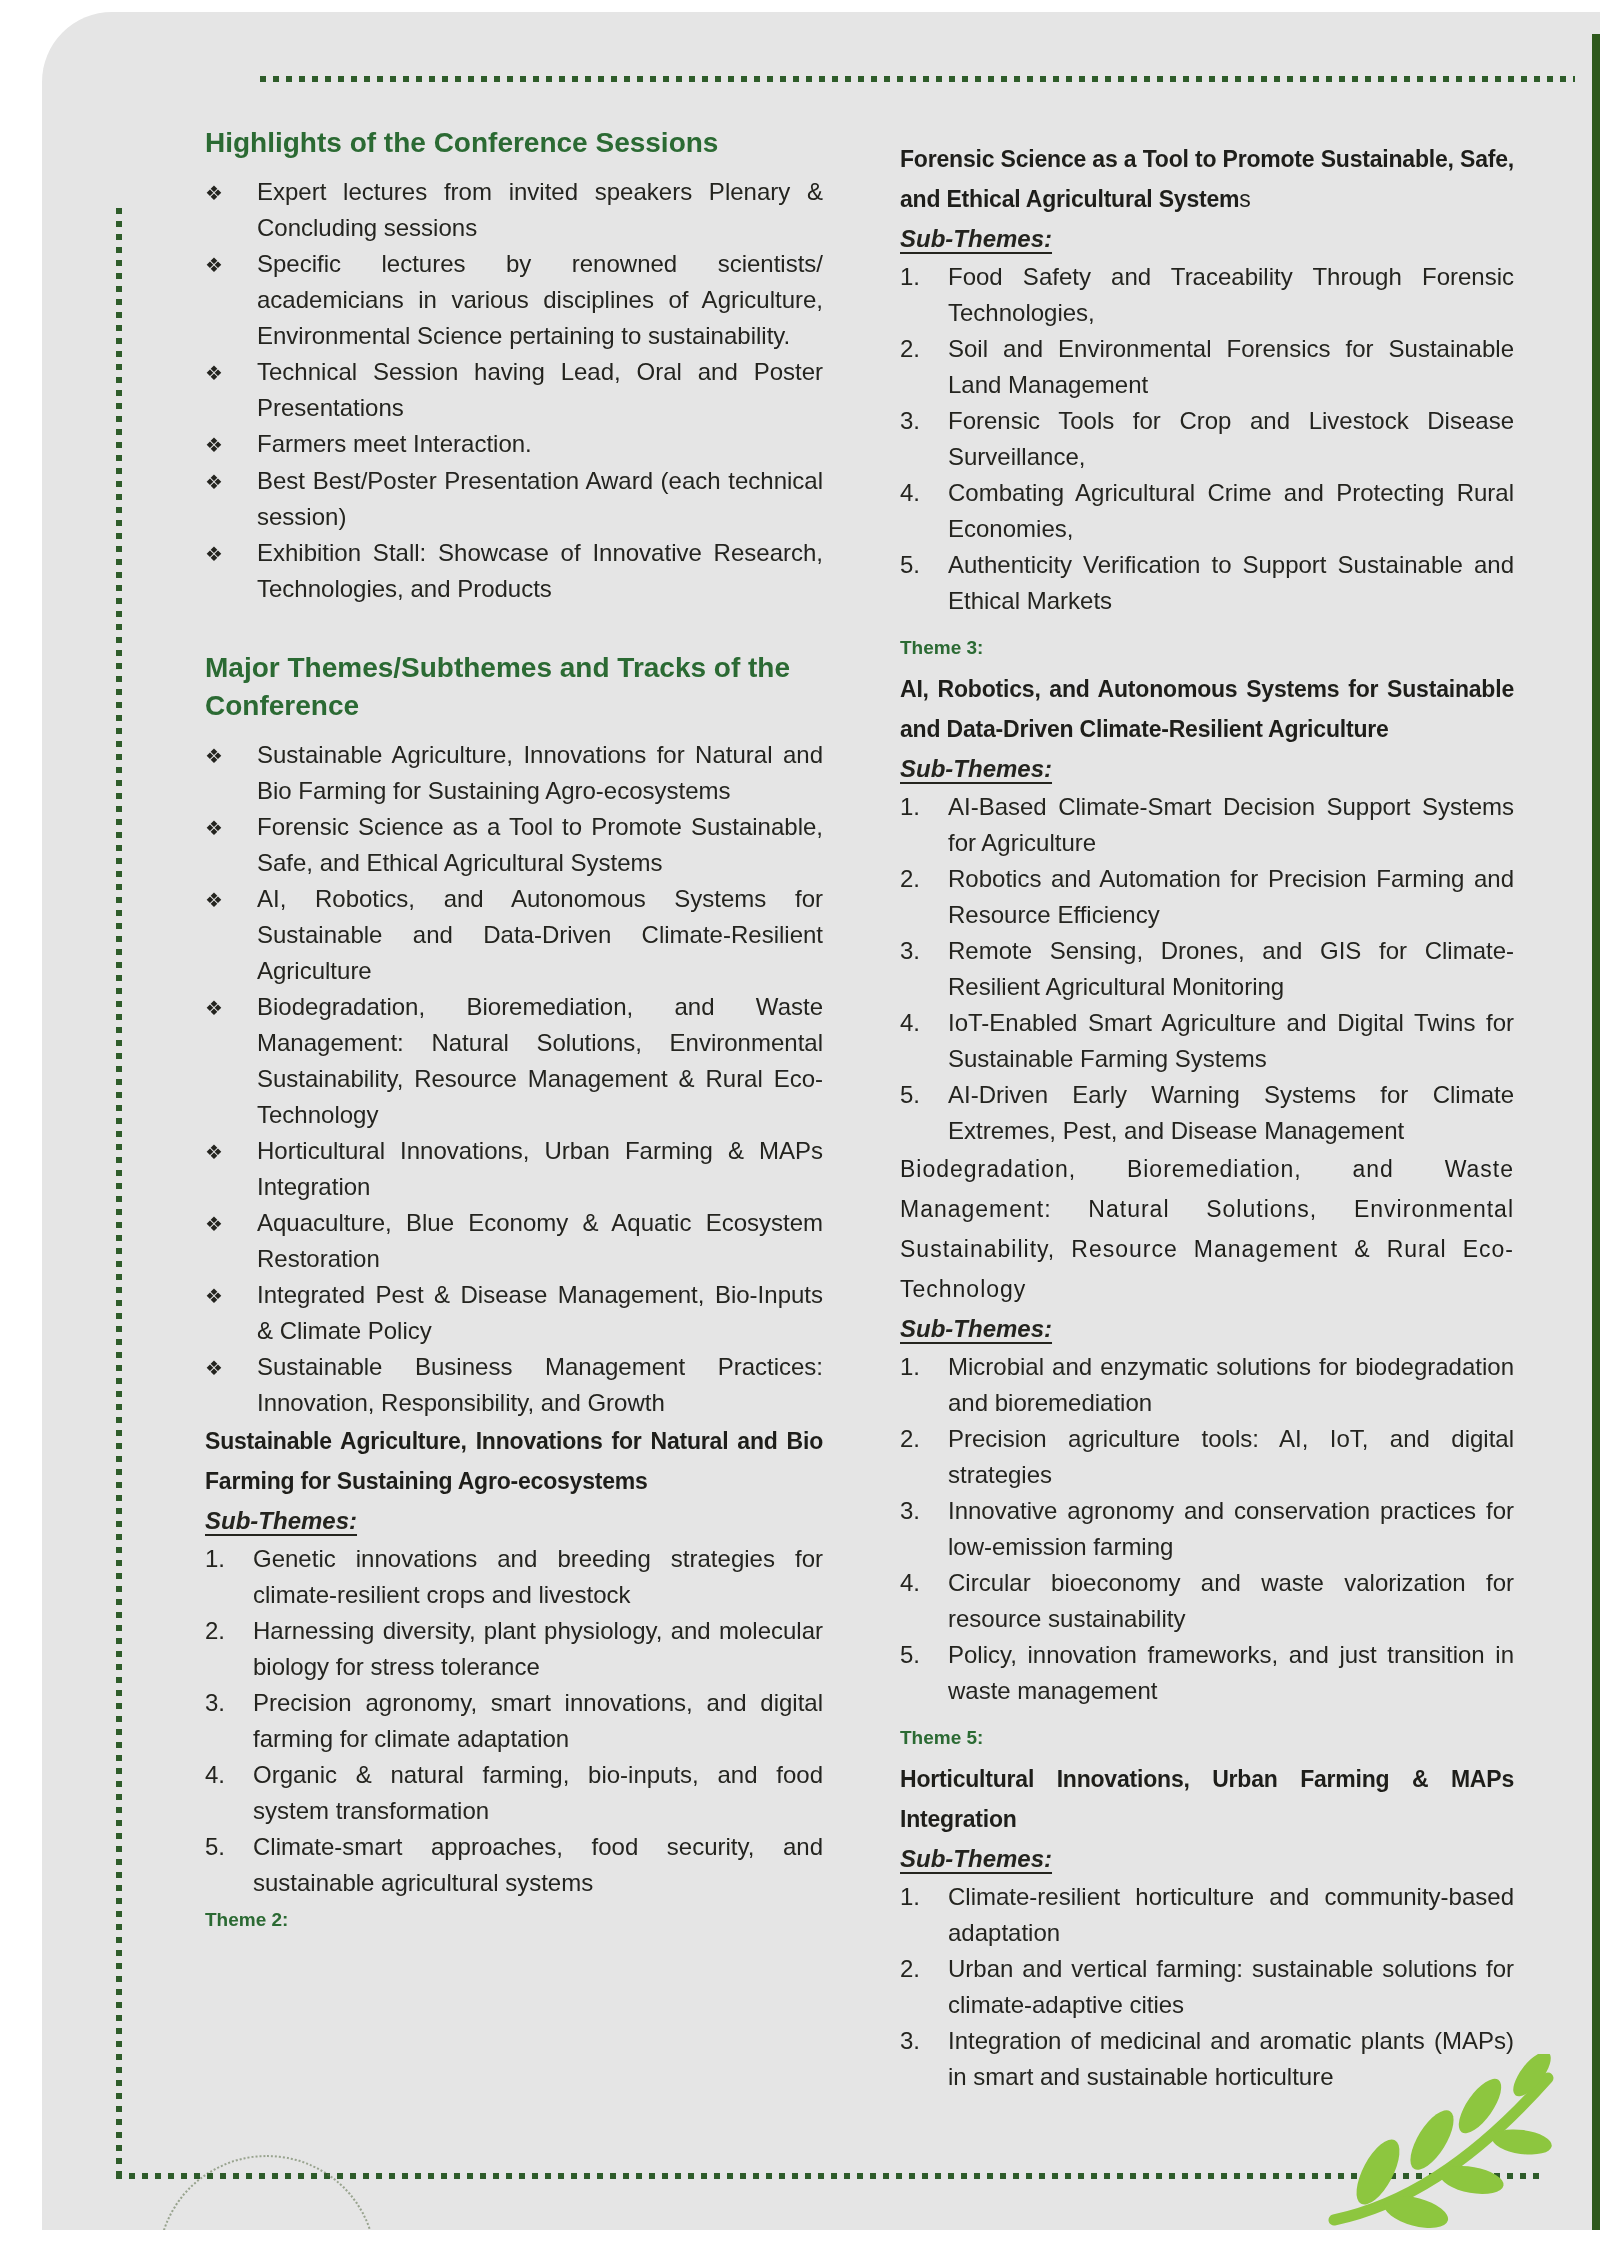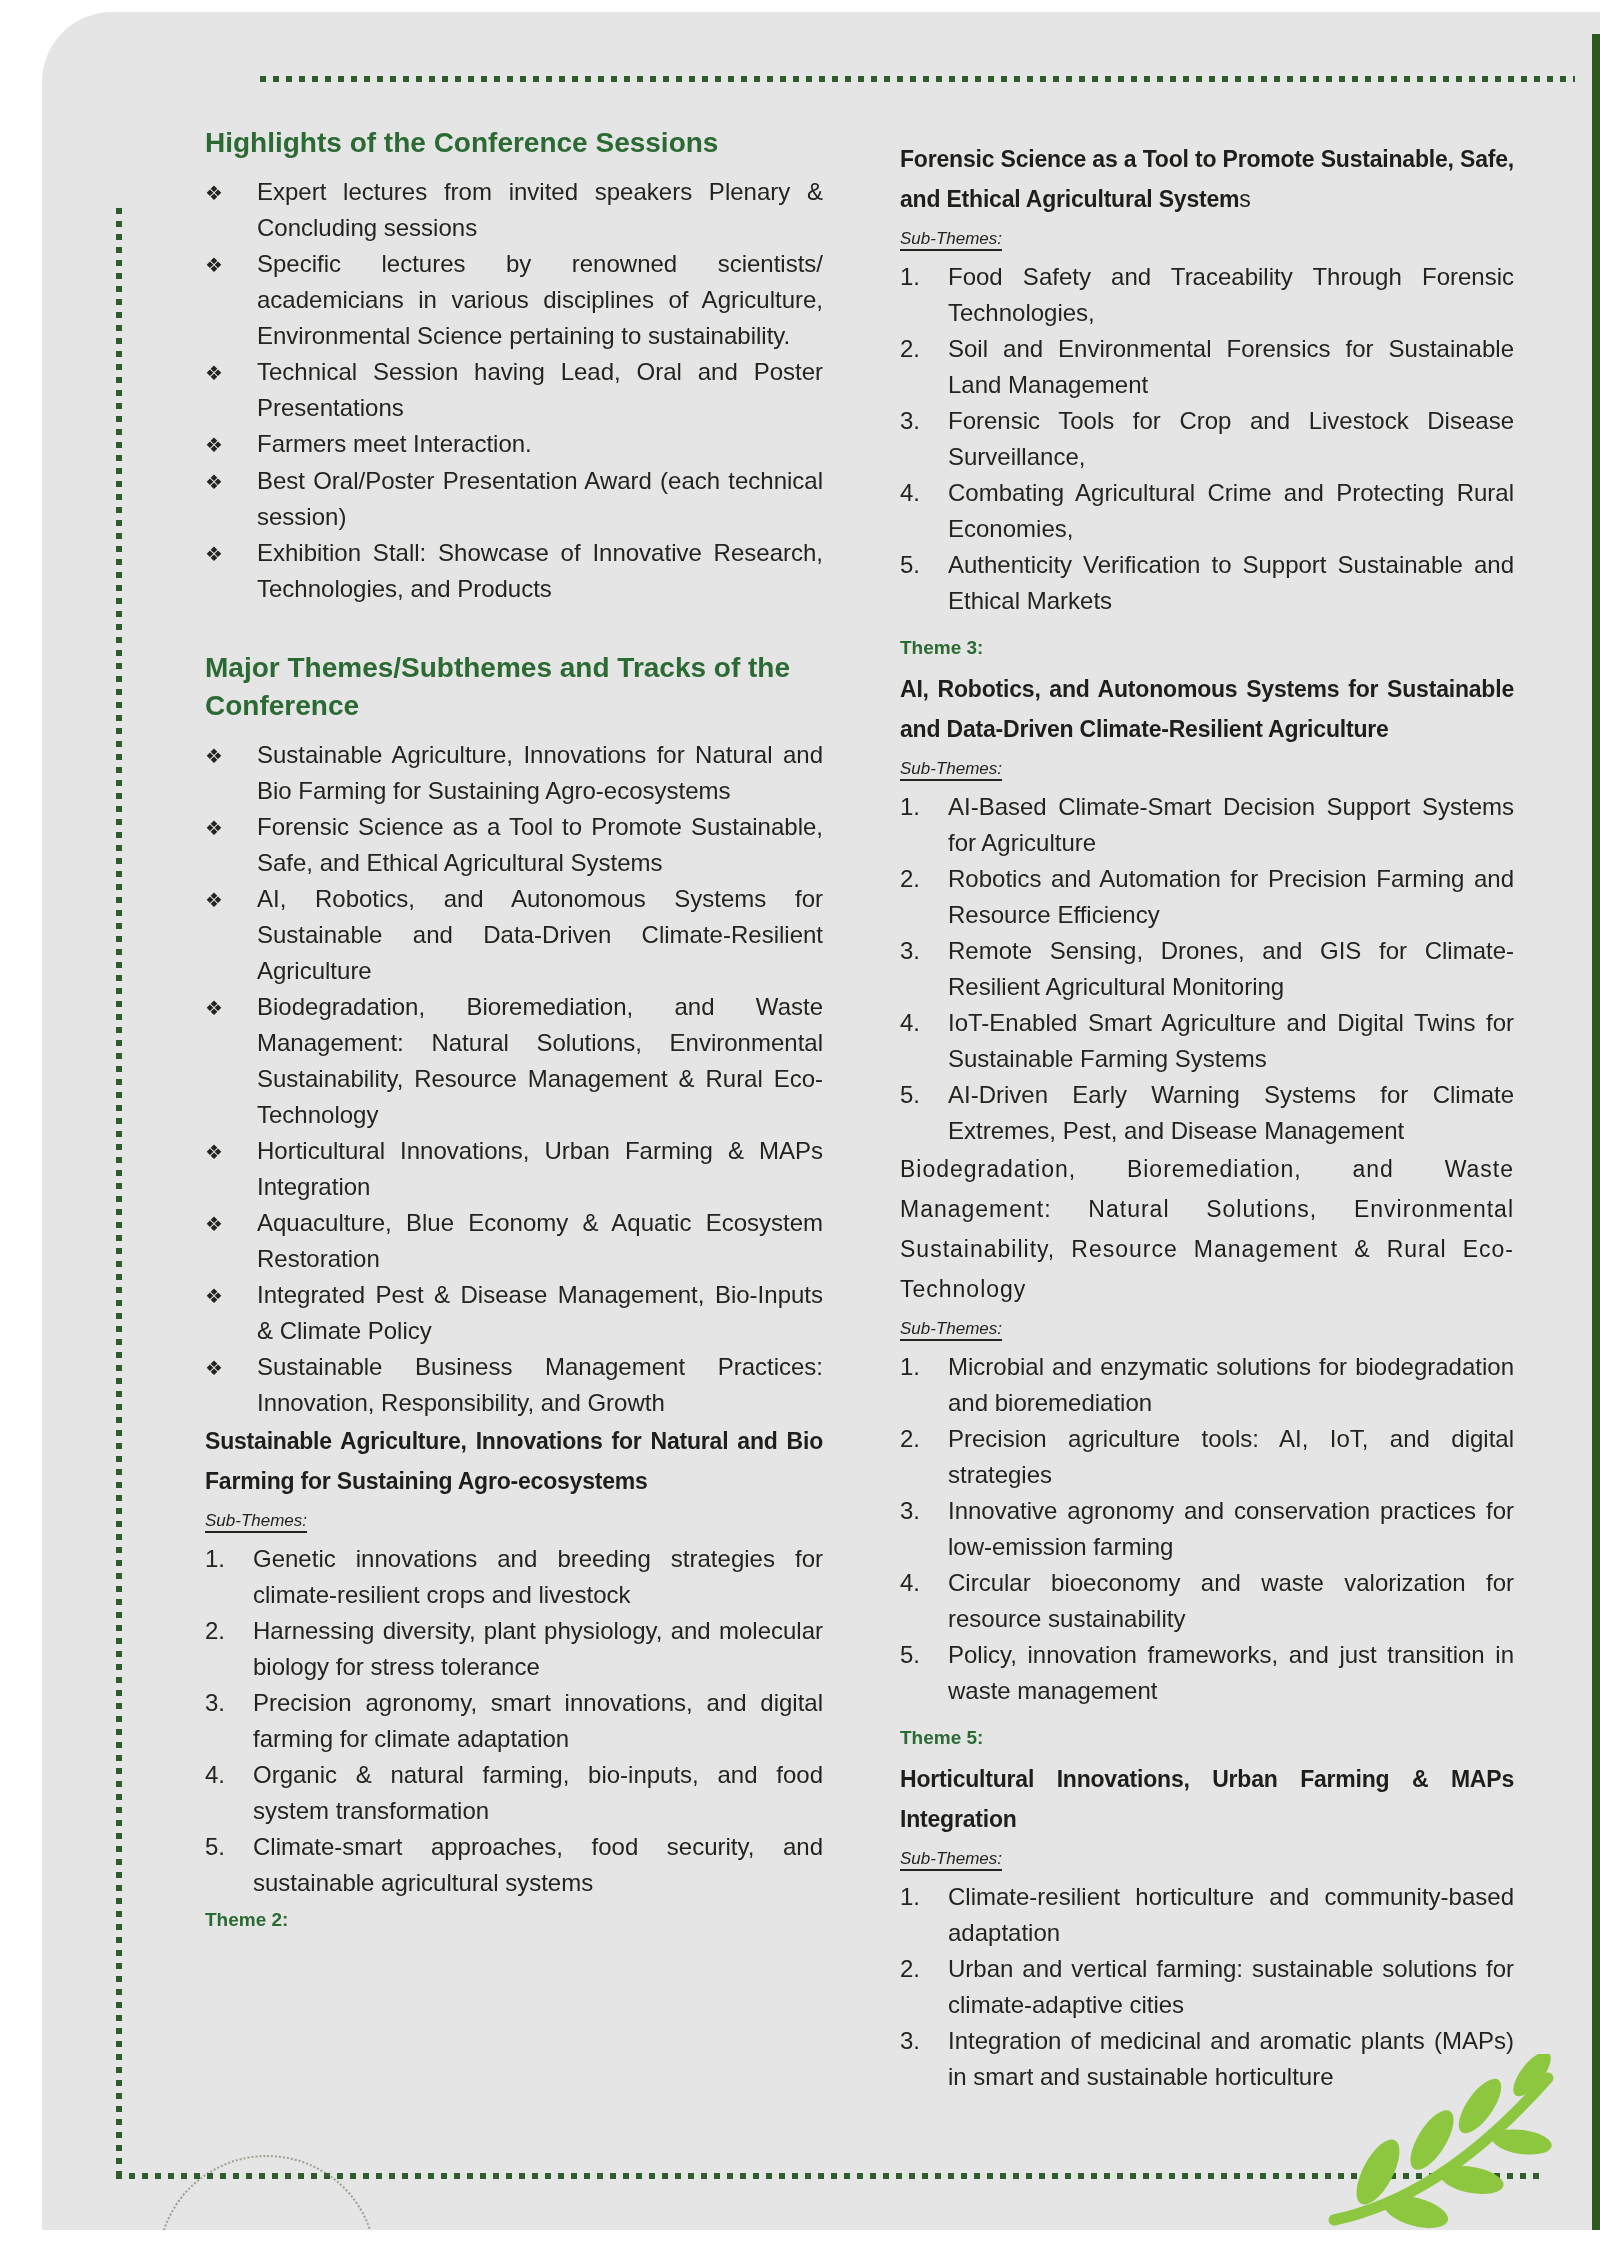--- a/index.html
+++ b/index.html
@@ -47,22 +47,22 @@
   .theme-label.no-gap{margin-top:0;}
 
   .theme-title{
     font-size:23px;font-weight:bold;line-height:40px;text-align:justify;
     color:#1e1e1a;letter-spacing:-0.2px;
   }
   .theme-title .tail{font-weight:400;}
   .theme-title.rw{font-weight:400;letter-spacing:1px;}
 
   .subthemes{
-    font-size:17px;font-style:italic;line-height:40px;
-    text-decoration:underline;text-underline-offset:5px;text-decoration-thickness:2px;
+    font-size:24px;font-style:italic;line-height:40px;
+    text-decoration:underline;text-underline-offset:5px;text-decoration-thickness:2px;font-weight:bold;
   }
 </style>
 </head>
 <body>
 
 <div class="page">
 
   <div class="dot-h dot-top"></div>
   <div class="dot-v dot-left"></div>
   <div class="dot-h dot-bottom"></div>
@@ -89,21 +89,21 @@
           <span class="t">Technical Session having Lead, Oral and Poster Presentations</span>
         </div>
 
         <div class="item">
           <span class="b">❖</span>
           <span class="t">Farmers meet Interaction.</span>
         </div>
 
         <div class="item">
           <span class="b">❖</span>
-          <span class="t">Best Oral/Poster Presentation Award (each technical session)</span>
+          <span class="t">Best Best/Poster Presentation Award (each technical session)</span>
         </div>
 
         <div class="item">
           <span class="b">❖</span>
           <span class="t">Exhibition Stall: Showcase of Innovative Research, Technologies, and Products</span>
         </div>
       </div>
 
     <div class="h-green mt">Major Themes/Subthemes and Tracks of the Conference</div>
 

